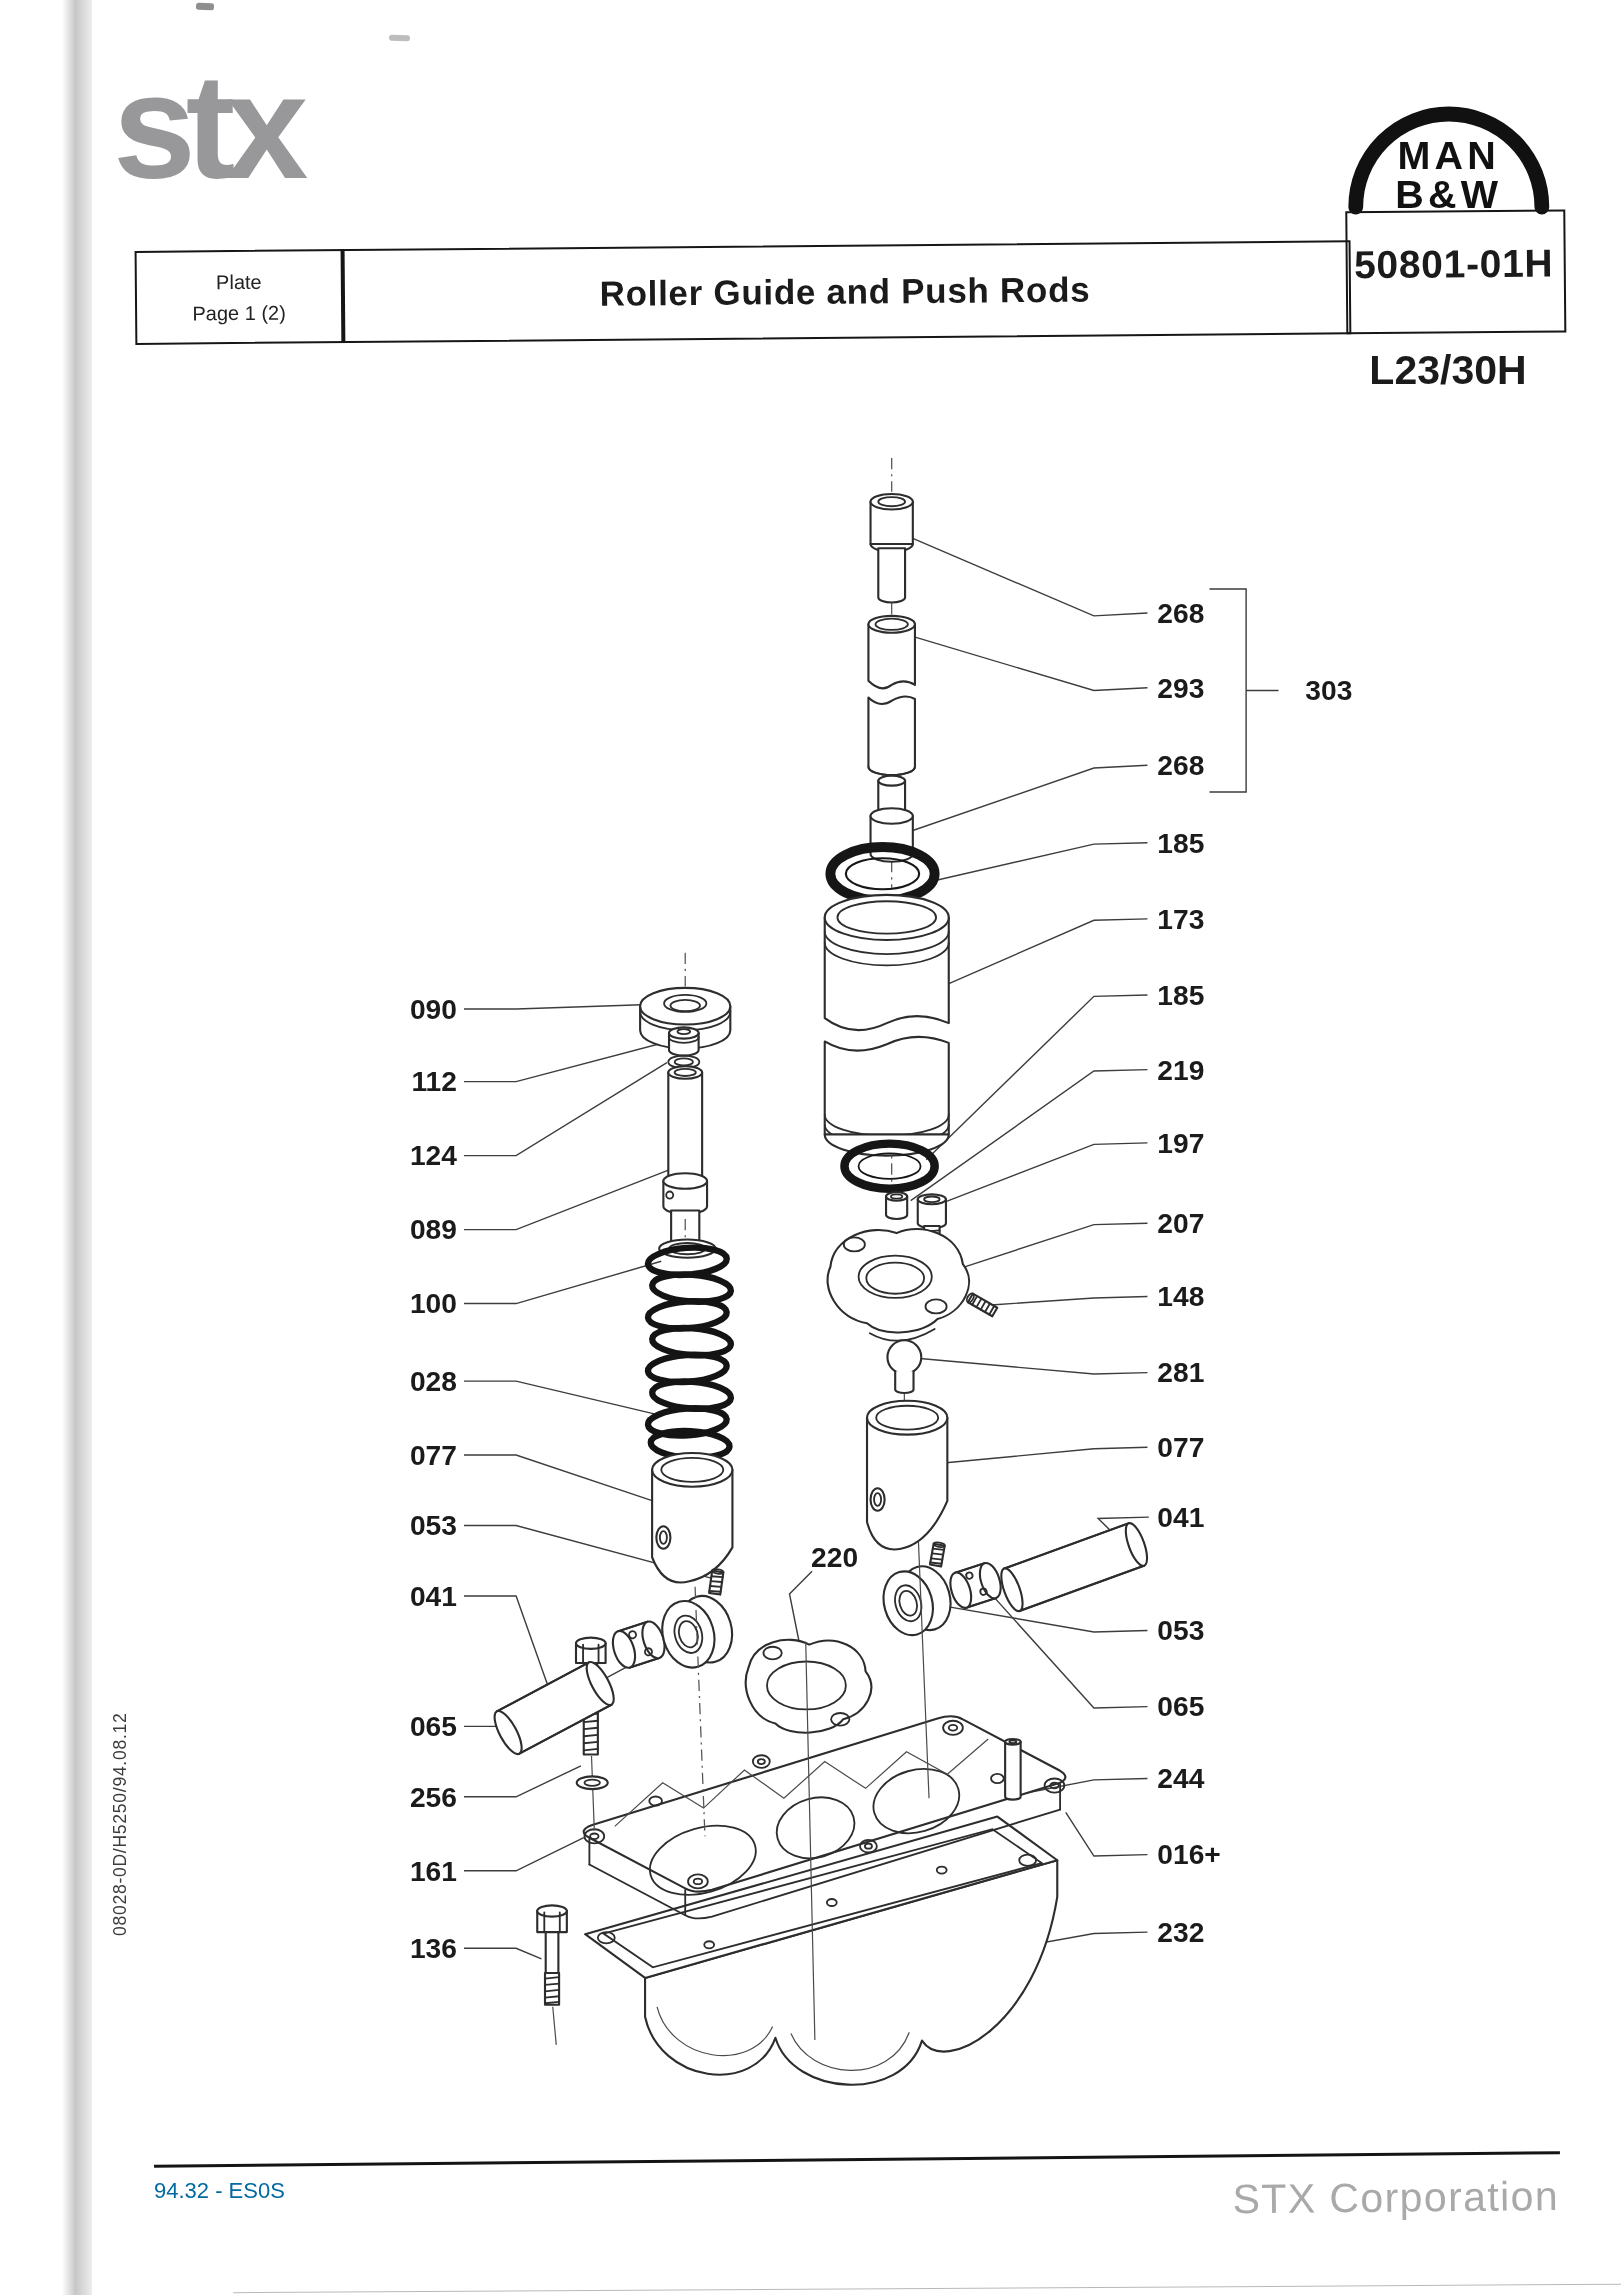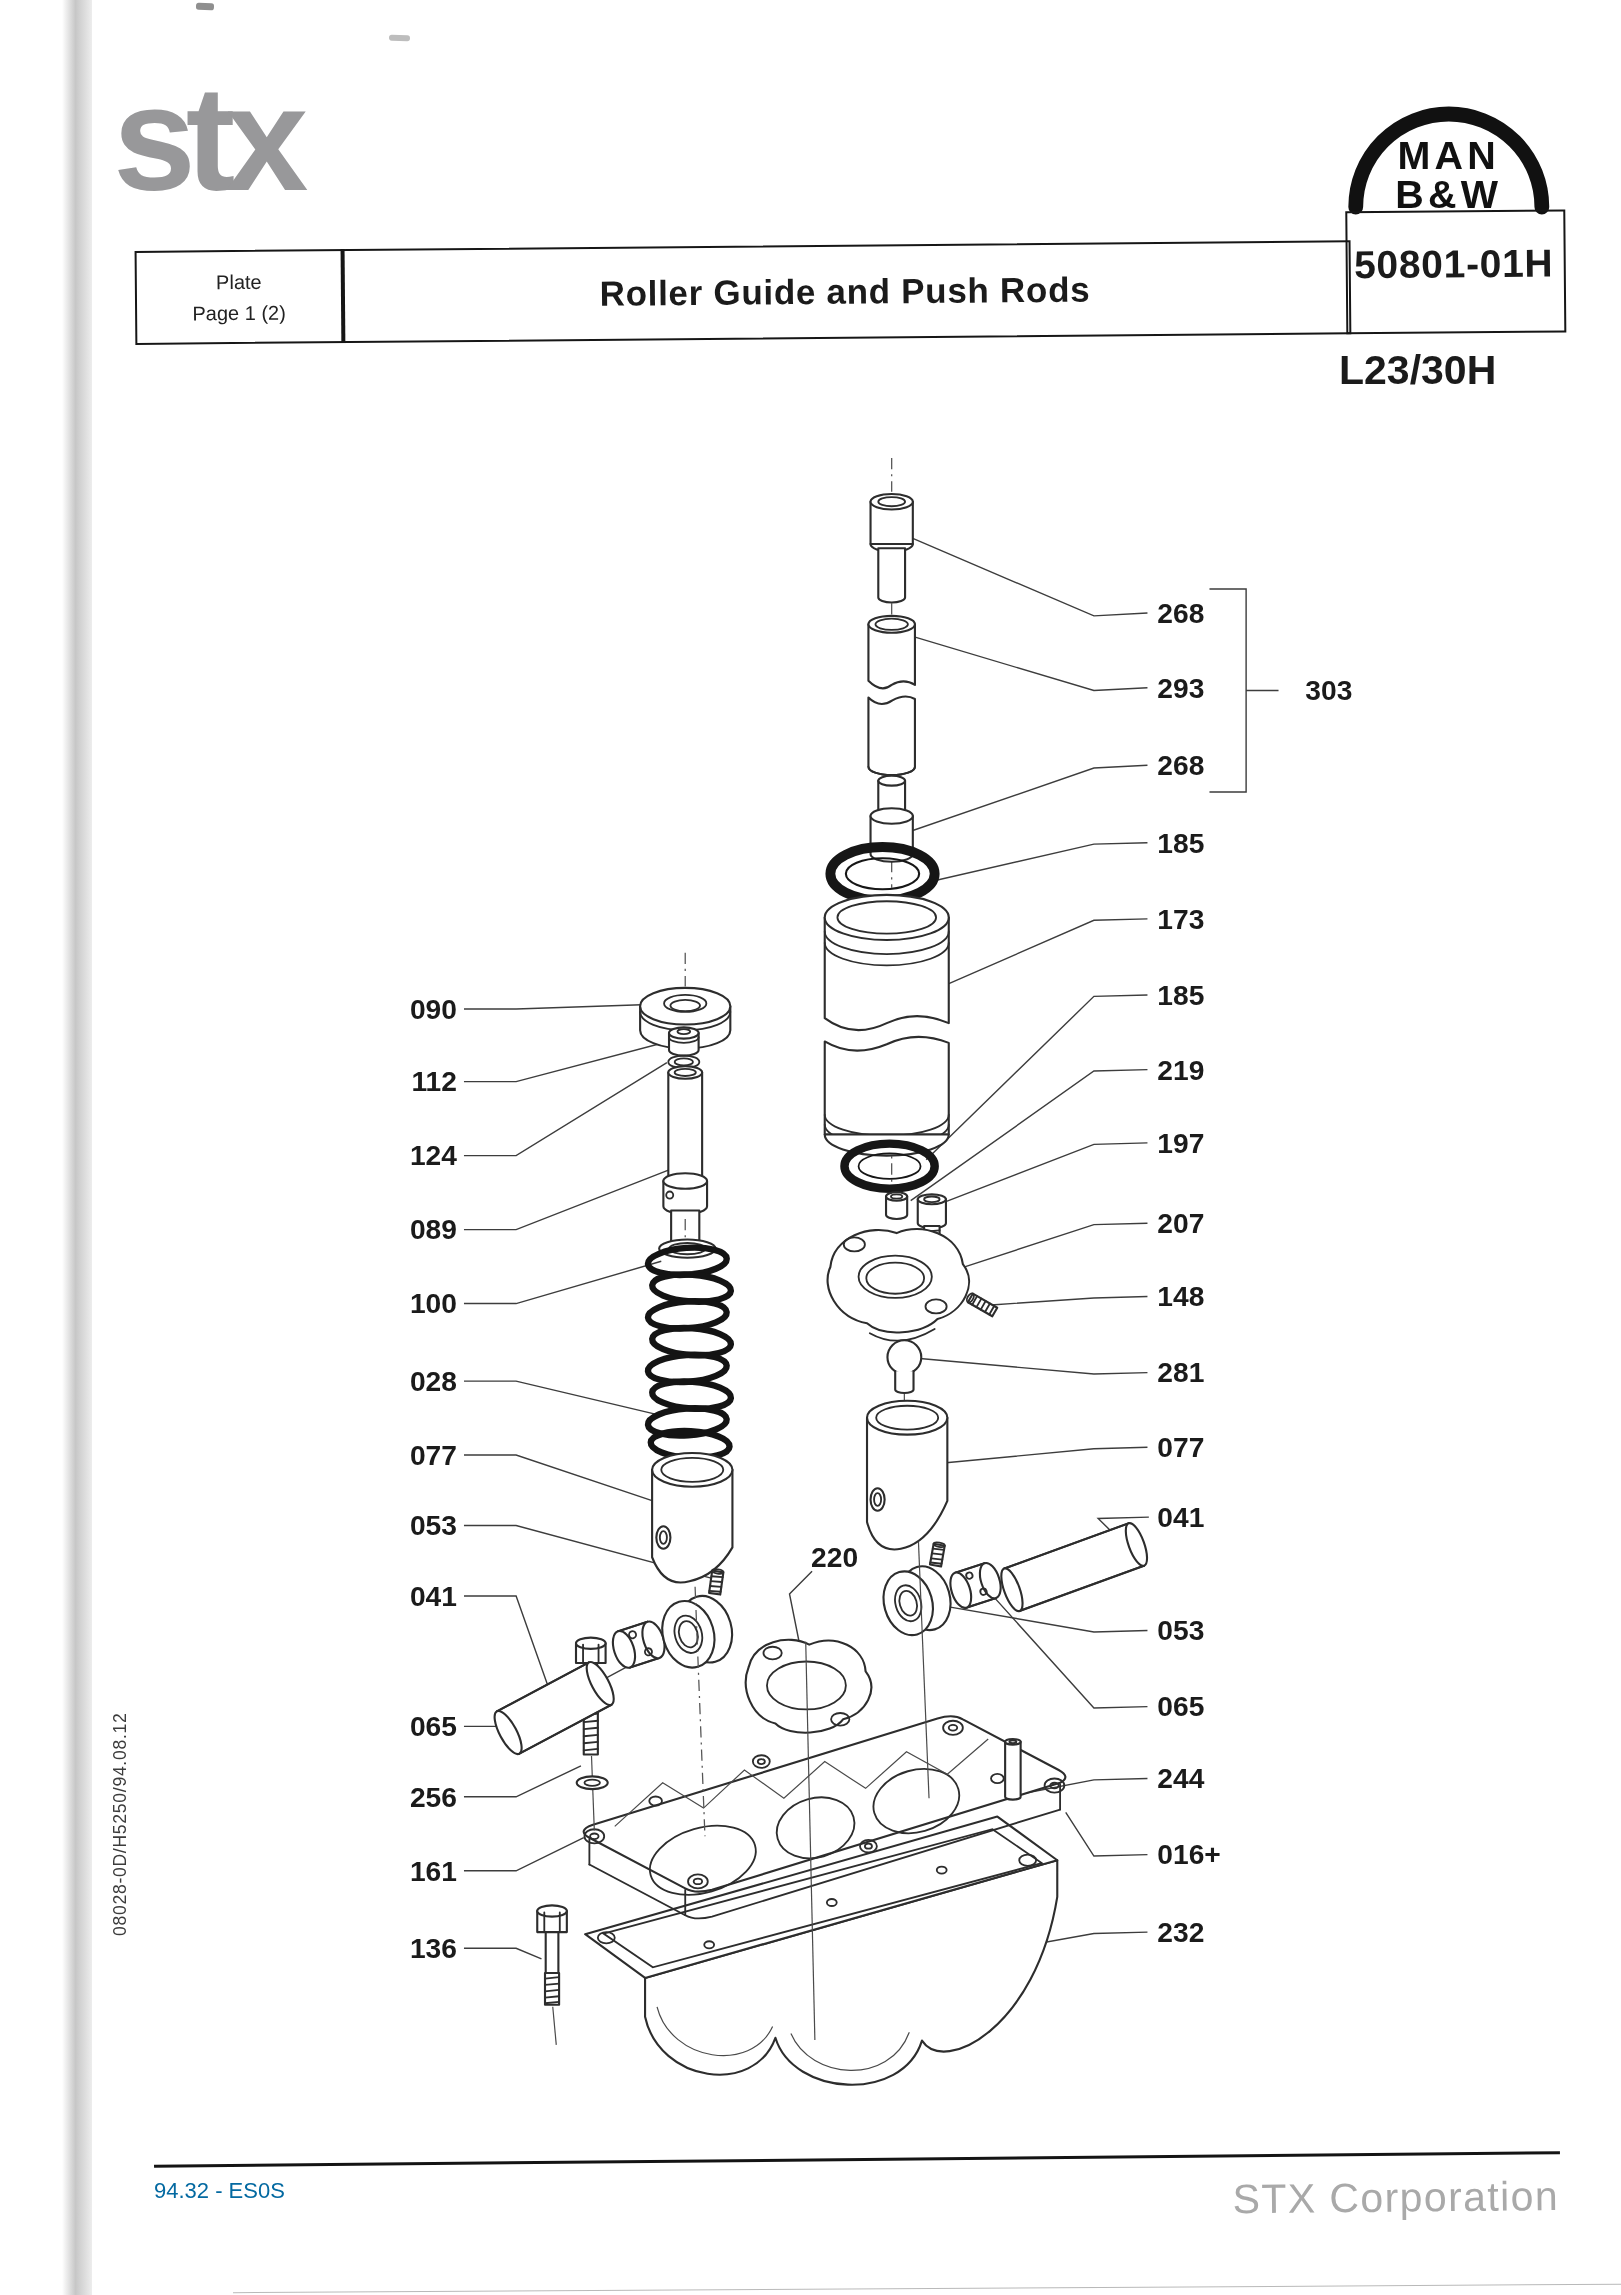--- a/index.html
+++ b/index.html
@@ -5,33 +5,33 @@
   html,body{margin:0;padding:0;background:#e8e8e8;}
   #page{position:relative;width:1622px;height:2295px;background:#ffffff;overflow:hidden;
         font-family:"Liberation Sans", sans-serif;color:#1b1b1b;}
   .abs{position:absolute;}
   
   #scan-strip{left:62px;top:0;width:30px;height:2295px;
     background:linear-gradient(90deg,#ffffff 0%,#c7c7c7 45%,#ededed 100%);}
   #mark-a{left:196px;top:2.8px;width:18.3px;height:7px;background:#8f8f8f;border-radius:2.8px;transform:rotate(3deg);}
   #mark-b{left:389px;top:35px;width:21px;height:6.3px;background:#bdbdbd;border-radius:2.8px;transform:rotate(2deg);}
   
-  #stx-logo{left:113px;top:64px;font-size:149px;font-weight:900;letter-spacing:-10px;
+  #stx-logo{left:113px;top:52px;font-size:149px;font-weight:900;letter-spacing:-10px;
     color:#98989a;line-height:1;}
   
   #header-band{left:0;top:0;width:1622px;height:366px;transform:rotate(-0.5deg);}
   .hbox{position:absolute;border:2.1px solid #161616;background:transparent;}
   #box-main{left:134px;top:245px;width:1212px;height:90px;}
   #box-divider{left:340px;top:245px;width:0;height:90px;border-left:2.1px solid #161616;}
   #box-number{left:1345px;top:216px;width:216px;height:119px;}
   #plate-cell{left:138px;top:262px;width:200px;text-align:center;font-size:20px;line-height:1.55;color:#222;}
   #title-cell{left:347px;top:272px;width:994px;text-align:center;font-size:35px;font-weight:bold;letter-spacing:0.7px;}
   #plate-number{left:1345px;top:248px;width:216px;text-align:center;font-size:39px;font-weight:bold;letter-spacing:0.7px;}
   
-  #engine-type{left:1339px;top:347px;width:218px;text-align:left;font-size:41px;font-weight:bold;}
+  #engine-type{left:1339px;top:347px;width:218px;text-align:center;font-size:41px;font-weight:bold;}
   
   #margin-code{left:110px;top:1725px;height:211px;writing-mode:vertical-rl;transform:rotate(180deg);
     font-size:17.6px;color:#3c3c3c;letter-spacing:0.7px;white-space:nowrap;}
   
   #footer-rule{left:154px;top:2158px;width:1406px;height:2.8px;background:#141414;transform:rotate(-0.55deg);}
   #doc-code{left:154px;top:2178px;font-size:22px;color:#0369a1;}
   #footer-company{left:973px;top:2176px;width:586px;text-align:right;font-size:41px;color:#a9a9a9;
     letter-spacing:1.4px;transform:rotate(-0.6deg);}
   #bottom-edge{left:233px;top:2288px;width:1392px;height:1.4px;background:#b9b9b9;transform:rotate(-0.35deg);}
   

